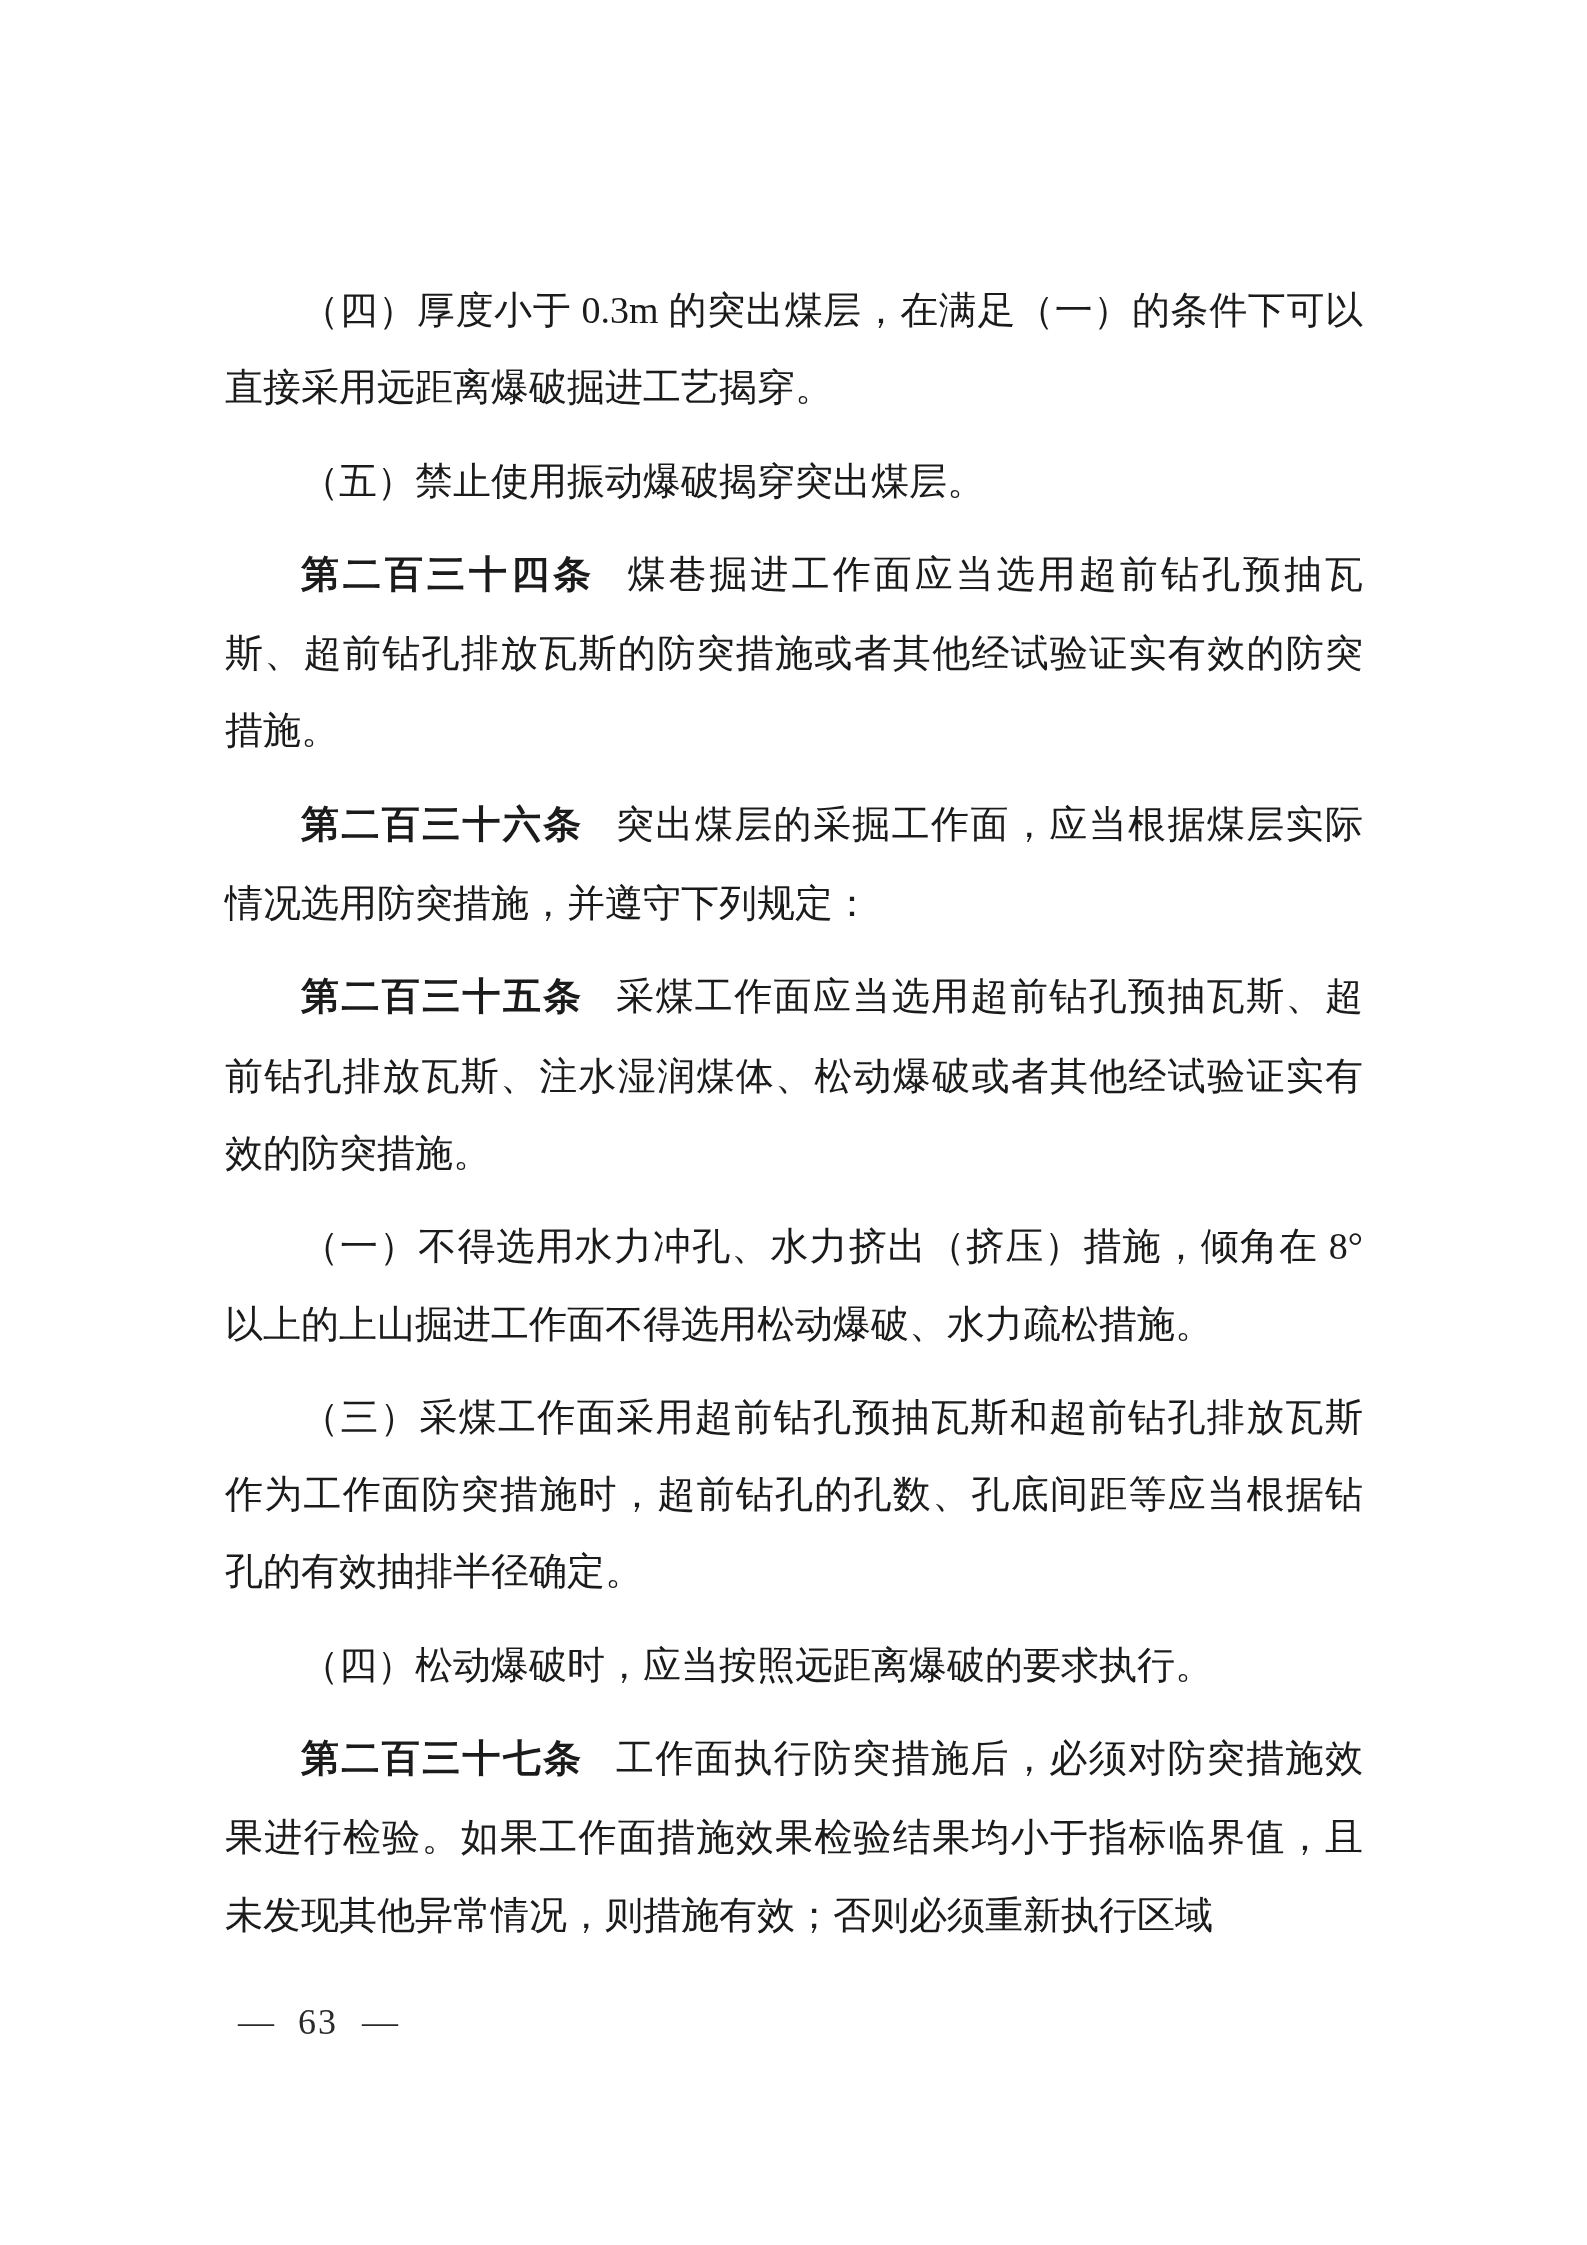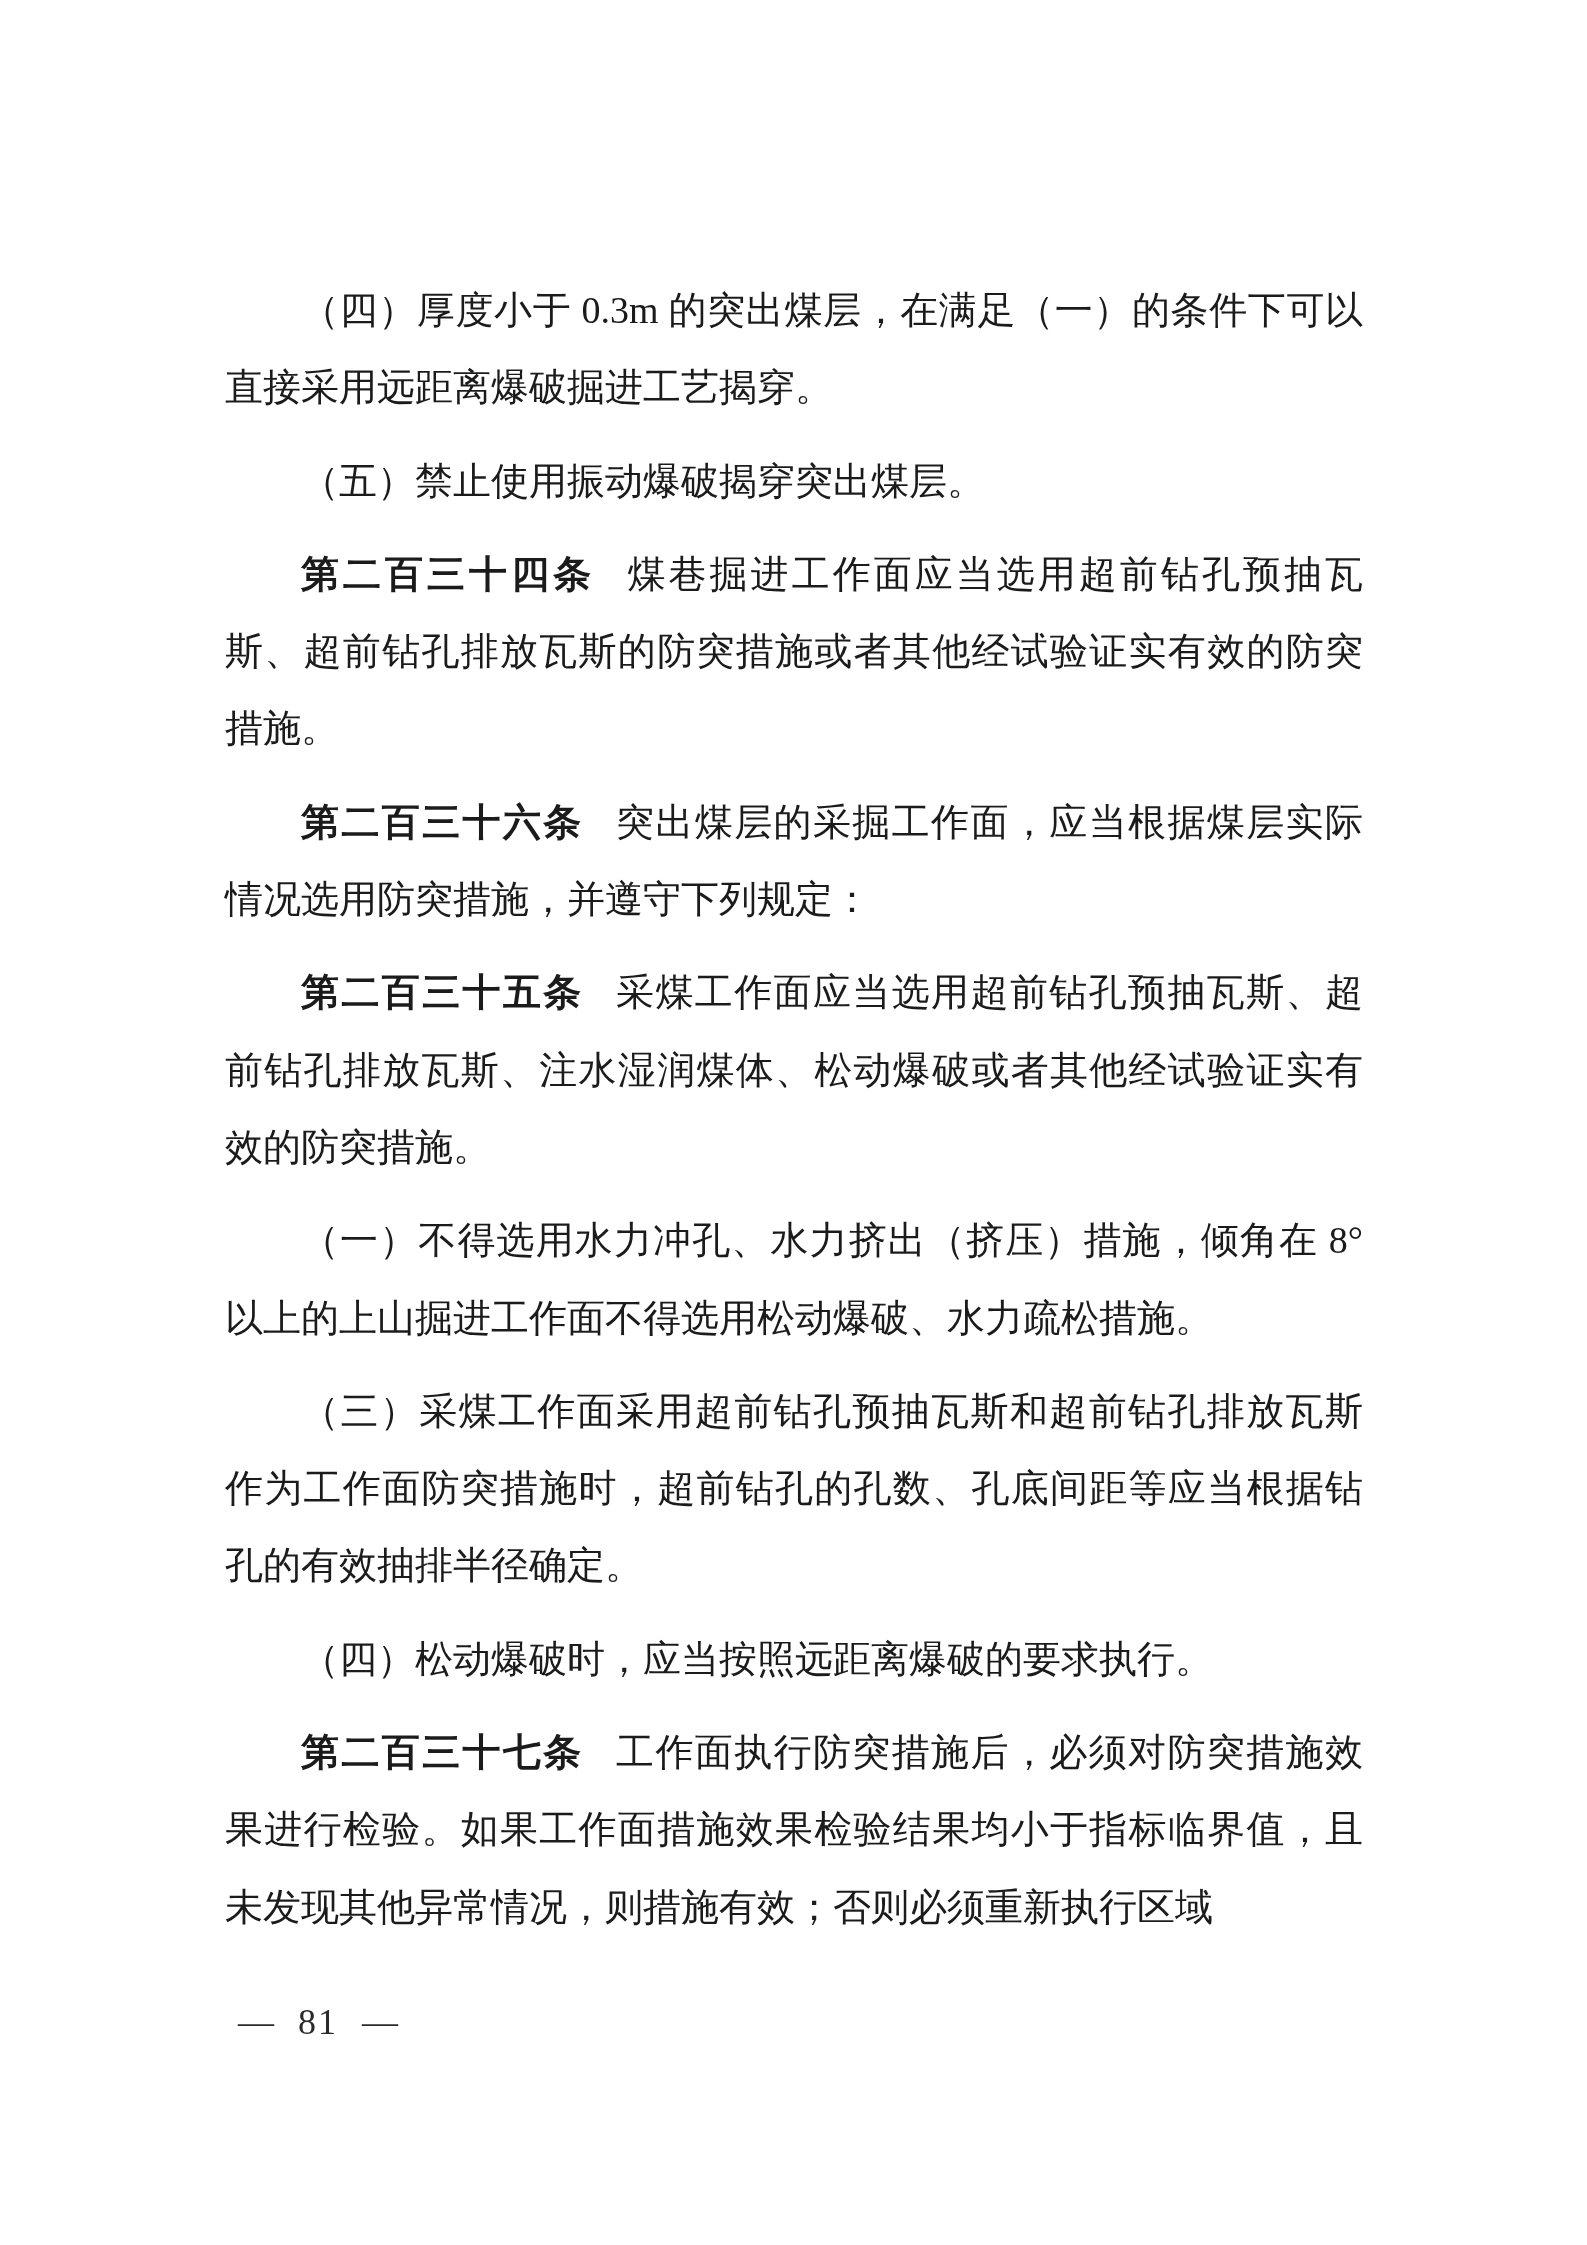--- a/index.html
+++ b/index.html
@@ -26,21 +26,21 @@
     color: #1b1b1b;
     text-align: justify;
     text-justify: inter-character;
   }
   .para {
     margin: 16px;
     padding: 0;
     text-indent: 2em;
   }
   .article-lead {
-    font-family: Liberation Sans, sans-serif;
+    font-family: Liberation Mono, monospace;
     font-weight: 700;
     margin-right: 0.85em;
     letter-spacing: 1px;
   }
   .page-footer {
     position: absolute;
     left: 238px;
     top: 2001px;
     display: flex;
     align-items: center;
@@ -93,17 +93,17 @@
     <span class="para-text">（四）松动爆破时，应当按照远距离爆破的要求执行。</span>
   </p>
 
   <p class="para">
     <b class="article-lead">第二百三十七条</b><span class="para-text">工作面执行防突措施后，必须对防突措施效果进行检验。如果工作面措施效果检验结果均小于指标临界值，且未发现其他异常情况，则措施有效；否则必须重新执行区域</span>
   </p>
 </main>
 
   <footer class="page-footer">
     <span class="dash">—</span>
-    <span class="num">81</span>
+    <span class="num">63</span>
     <span class="dash">—</span>
   </footer>
 
 </div>
 
 </body></html>

